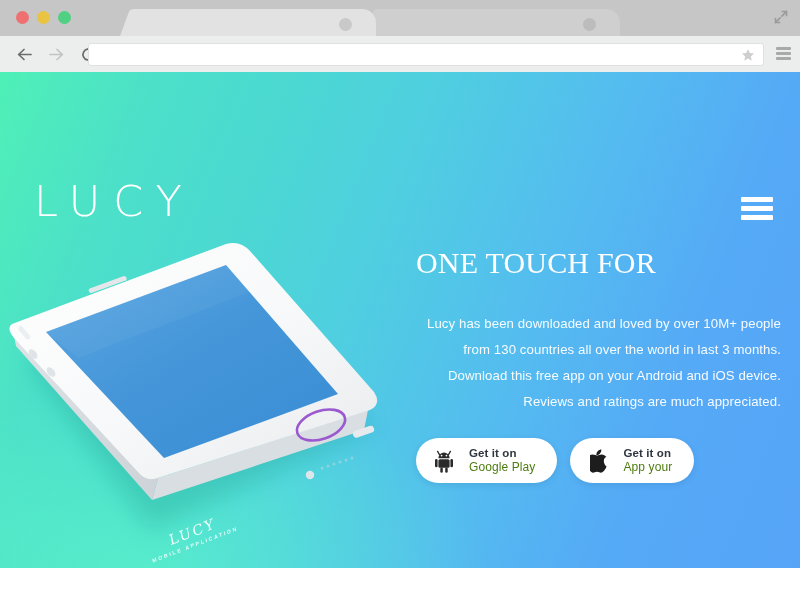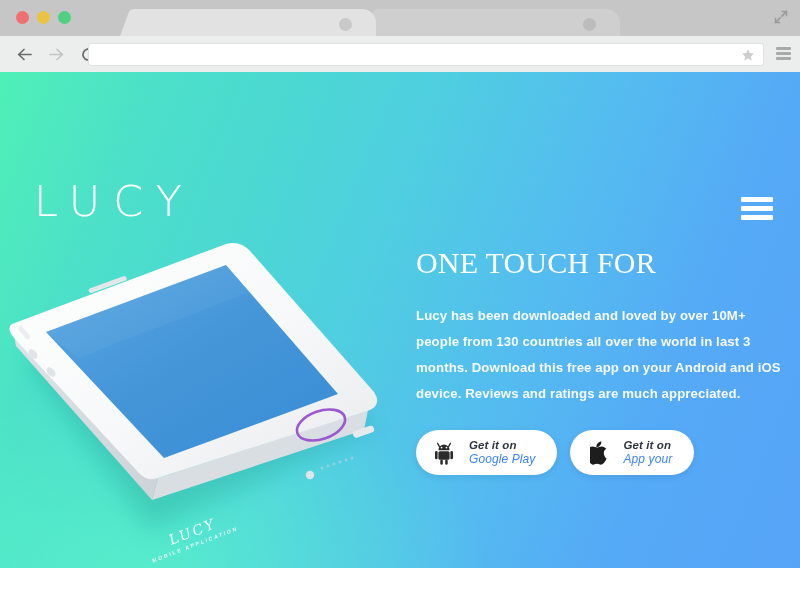--- a/index.html
+++ b/index.html
@@ -158,32 +158,33 @@
     color: #ffffff; font-weight: 400;
     letter-spacing: 0.2px;
     font-family: Liberation Serif, serif;
   }
   .headline .l2 {
     display: block;
     color: rgba(255,255,255,0.62);
     font-weight: 300;
   }
   .para {
-    margin-top: 25px;
+    margin-top: 33px;
     font-size: 13.2px;
     line-height: 26px;
     color: rgba(255,255,255,0.95);
-    font-weight: 700;
+    font-weight: 400;
     letter-spacing: 0.1px;
     width: 365px;
+    text-align: right;
   }
 
   .store-row {
     margin-top: 23px;
-    display: flex; gap: 13px; font-style: italic;
+    display: flex; gap: 13px;
   }
   .store-btn {
     display: flex; align-items: center;
     background: #ffffff;
     border-radius: 30px;
     height: 45px;
     padding: 0 22px 0 18px;
     box-shadow: 0 2px 6px rgba(0,60,90,0.12);
     cursor: pointer;
     box-sizing: border-box;
@@ -193,21 +194,21 @@
     display: flex; align-items: center; justify-content: center;
     margin-right: 11px;
     flex: none;
   }
   .store-txt { line-height: 1.18; }
   .store-top {
     font-size: 11.5px; font-weight: bold; color: #2f3640;
     letter-spacing: 0.1px; display: block;
   }
   .store-bot {
-    font-size: 12px; color: #3b82f6; display: block;
+    font-size: 12px; color: #4d7c0f; display: block;
     letter-spacing: 0.1px;
   }
 
   
   .phone-wrap {
     position: absolute; left: 0px; top: 160px;
     width: 400px; height: 330px;
   }
   .phone-svg { display: block; }
 

